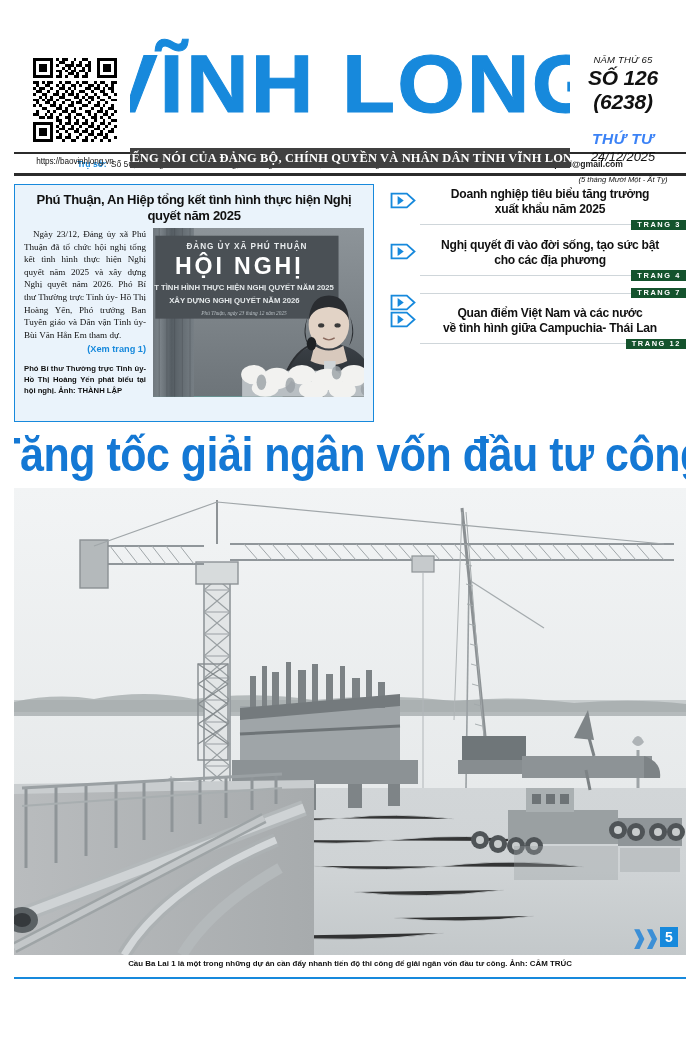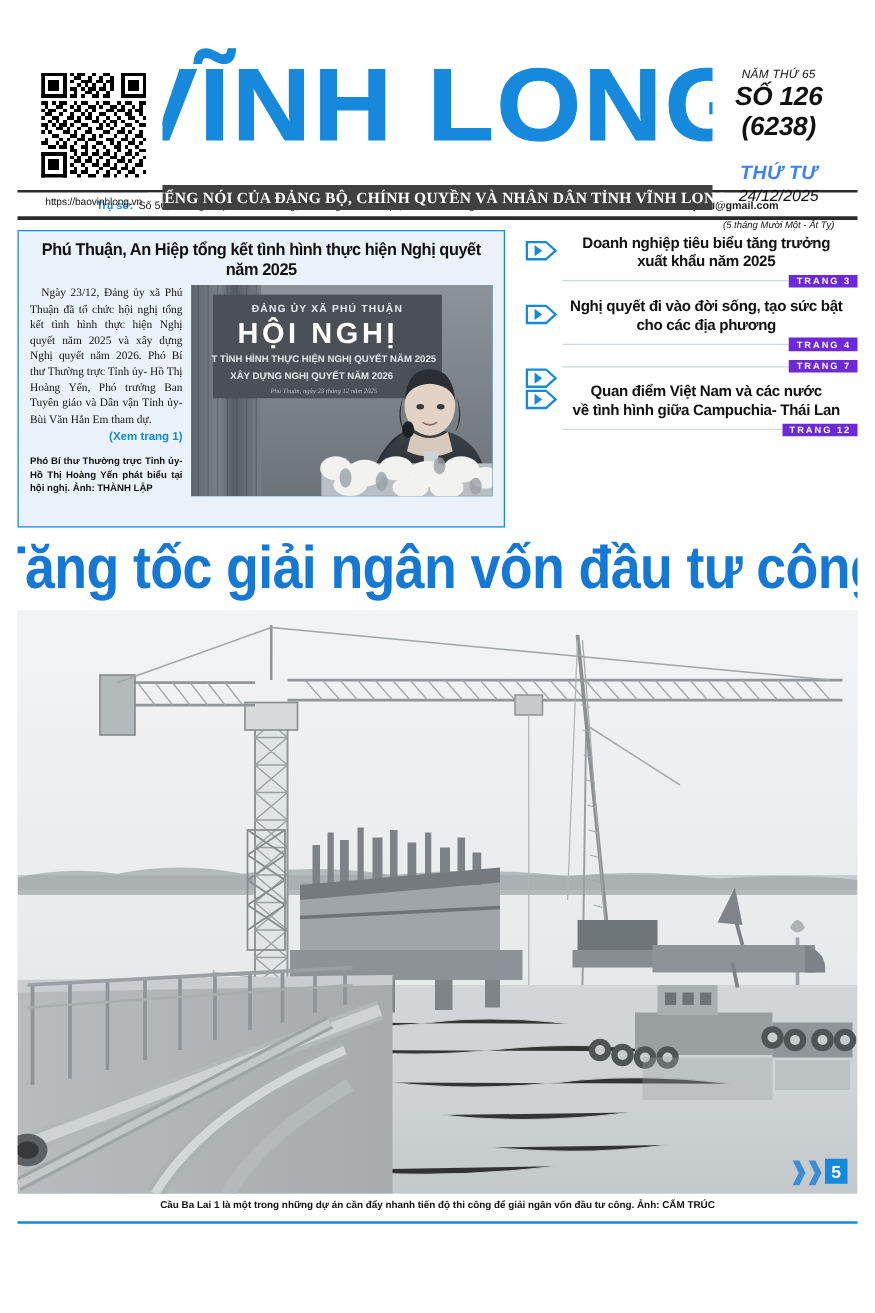--- a/index.html
+++ b/index.html
@@ -63,21 +63,21 @@
   .ico { display:inline-block; vertical-align:middle; }
 
   
   .upper {
     display: flex; gap: 0; padding: 8px 14px 0 14px;
     height: 246px;
   }
 
   
   .feature {
-    width: 390px; border: 1.6px solid #1789DC; background: #EAF3FB;
+    width: 360px; border: 1.6px solid #1789DC; background: #EAF3FB;
     padding: 7px 9px 6px 9px; position: relative;
   }
   .feature-title {
     font-size: 13.6px; font-weight: bold; color: #111;
     text-align: center; line-height: 1.15; letter-spacing: -0.35px;
     transform: scaleX(0.96); transform-origin: center;
     margin-bottom: 5px;
   }
   .feature-body { display: flex; gap: 7px; }
   .feature-text { width: 122px; }
@@ -89,21 +89,21 @@
   .xem-trang {
     text-align: right; color: #1789DC; font-weight: bold;
     font-size: 9.2px; margin-top: 3px;
   }
   .caption-left {
     margin-top: 10px; font-size: 7.7px; font-weight: bold; color:#111;
     line-height: 1.42; text-align: justify;
   }
   .feature-photo {
     flex: 1; position: relative; overflow: hidden;
-    border: 0; background: #0369a1; text-align: center;
+    border: 0; background: #5eead4; text-align: center;
   }
   .feature-photo svg { display:block; width:100%; height:100%; }
 
   
   .headlines { flex: 1; padding-left: 12px; padding-top: 2px; }
   .hl {
     position: relative; padding-left: 34px; margin-bottom: 7px;
   }
   .hl-arrow {
     position: absolute; left: 4px; top: 6px; width: 26px; height: 17px;
@@ -111,21 +111,21 @@
   .hl-text {
     font-size: 12.1px; font-weight: bold; color: #111;
     text-align: center; line-height: 1.22; letter-spacing: -0.25px;
     padding: 1px 6px 0 0;
   }
   .hl-foot {
     display: flex; align-items: center; gap: 0; margin-top: 3px;
   }
   .hl-line { flex: 1; height: 1px; background: #cfd6da; }
   .badge {
-    background: #6d28d9; color: #fff; font-size: 7.4px; font-weight: bold;
+    background: #14532d; color: #fff; font-size: 7.4px; font-weight: bold;
     letter-spacing: 1.6px; padding: 1.5px 5px 1.5px 6px; line-height: 1;
     font-family: "Liberation Sans", sans-serif;
   }
 
   
   .main-headline {
     text-align: center; padding: 4px 0 2px 0;
   }
   .main-headline svg { display:block; margin: 0 auto; }
 

